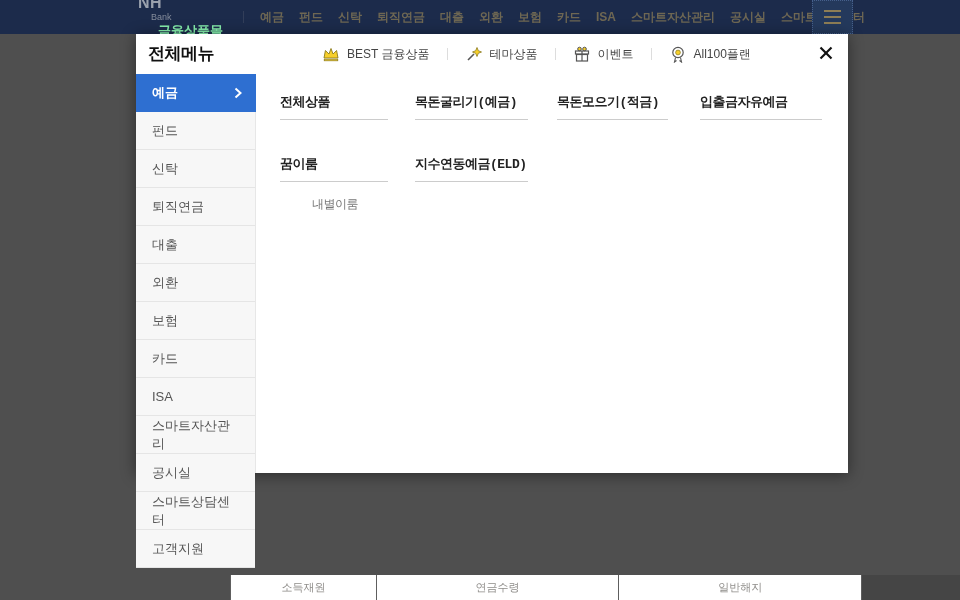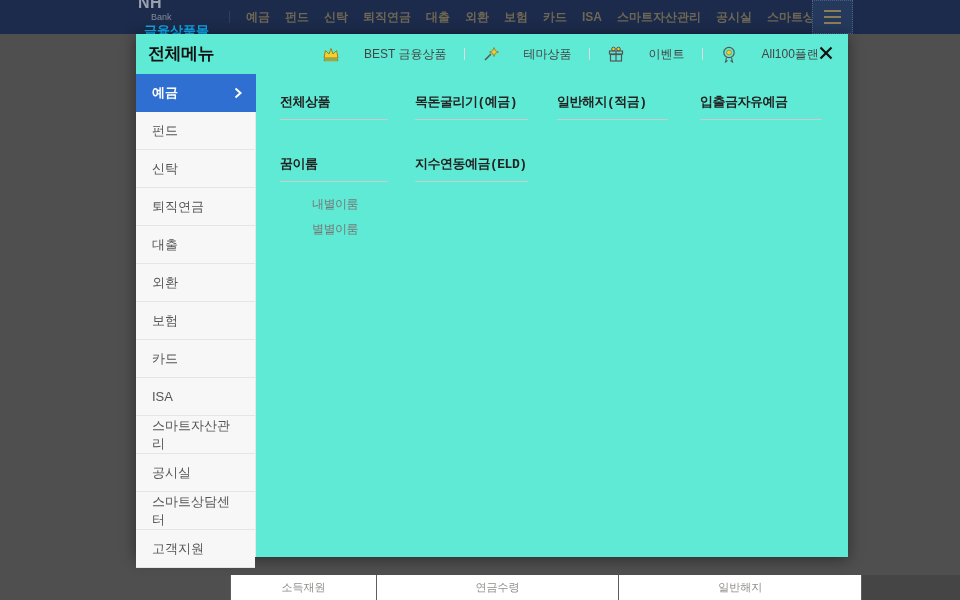--- a/index.html
+++ b/index.html
@@ -13,21 +13,21 @@
   
   .topbar {
     position:absolute; left:0; top:0; width:960px; height:34px;
     background:#1c2b4b;
     display:flex; align-items:center;
     padding-left:138px;
   }
   .logo { display:flex; align-items:flex-start; cursor:pointer;flex-direction:column; }
   .logo .nh   { font-size:16px; font-weight:bold; color:#9aa1ad; letter-spacing:0.5px; }
   .logo .bank { font-size:9px;  color:#848c9b; margin-left:13px; }
-  .logo .mall { font-size:13px; font-weight:bold; color:#0ea5e9; margin-left:6px; }
+  .logo .mall { font-size:13px; font-weight:bold; color:#86efac; margin-left:20px; }
   .nav-sep { width:1px; height:12px; background:#323e59; margin:0 16px 0 20px; }
   .topnav { display:flex; align-items:center; gap:15px; }
   .topnav a {
     font-size:12px; color:#6e6753; text-decoration:none; font-weight:bold;
     white-space:nowrap; cursor:pointer;
   }
   .hamburger {
     position:absolute; left:812px; top:0; width:41px; height:34px;
     background:#24395c; border:1px dotted #46608c; cursor:pointer;
     display:flex; flex-direction:column; justify-content:center; align-items:center; gap:4px;
@@ -48,34 +48,34 @@
   .bg-table .cell:nth-child(1){ width:146px; }
   .bg-table .cell:nth-child(2){ width:243px; }
   .bg-table .cell:nth-child(3){ width:243px; }
   .bg-dark-strip {
     position:absolute; left:862px; top:575px; width:98px; height:25px;
     background:#454545;
   }
 
   
   .panel {
-    position:absolute; left:136px; top:34px; width:712px; height:523px;
-    background:#5eead4;
+    position:absolute; left:136px; top:34px; width:712px; height:439px;
+    background:#ffffff;
     box-shadow:0 2px 14px rgba(0,0,0,.45);
   }
   .panel-header { position:relative; height:40px; }
   .panel-title {
     position:absolute; left:12px; top:0; height:40px; line-height:40px;
     font-size:17px; font-weight:bold; color:#111; letter-spacing:-0.5px;
   }
   .quick-links {
     position:absolute; left:186px; top:0; height:40px;
     display:flex; align-items:center;
   }
-  .ql { display:flex; align-items:center; gap:24px; text-decoration:none; cursor:pointer; }
+  .ql { display:flex; align-items:center; gap:7px; text-decoration:none; cursor:pointer; }
   .ql span { font-size:12px; color:#444; white-space:nowrap; }
   .vsep { width:1px; height:12px; background:#ddd; margin:0 18px; }
   .close-btn {
     position:absolute; right:12px; top:9px; width:20px; height:20px;
     background:none; border:none; cursor:pointer; padding:0;
     display:flex; align-items:center; justify-content:center;
   }
 
   
   .sidebar {
@@ -252,30 +252,29 @@
   </aside>
 
   <div class="content">
     <section class="group g1">
       <a class="gtitle">전체상품</a>
     </section>
     <section class="group g2">
       <a class="gtitle">목돈굴리기(예금)</a>
     </section>
     <section class="group g3">
-      <a class="gtitle">일반해지(적금)</a>
+      <a class="gtitle">목돈모으기(적금)</a>
     </section>
     <section class="group g4">
       <a class="gtitle">입출금자유예금</a>
     </section>
 
     <section class="group g5">
       <a class="gtitle">꿈이룸</a>
       <ul>
         <li><a>내별이룸</a></li>
-        <li><a>별별이룸</a></li>
       </ul>
     </section>
     <section class="group g6">
       <a class="gtitle">지수연동예금(ELD)</a>
     </section>
   </div>
 </div>
 
 </body></html>

